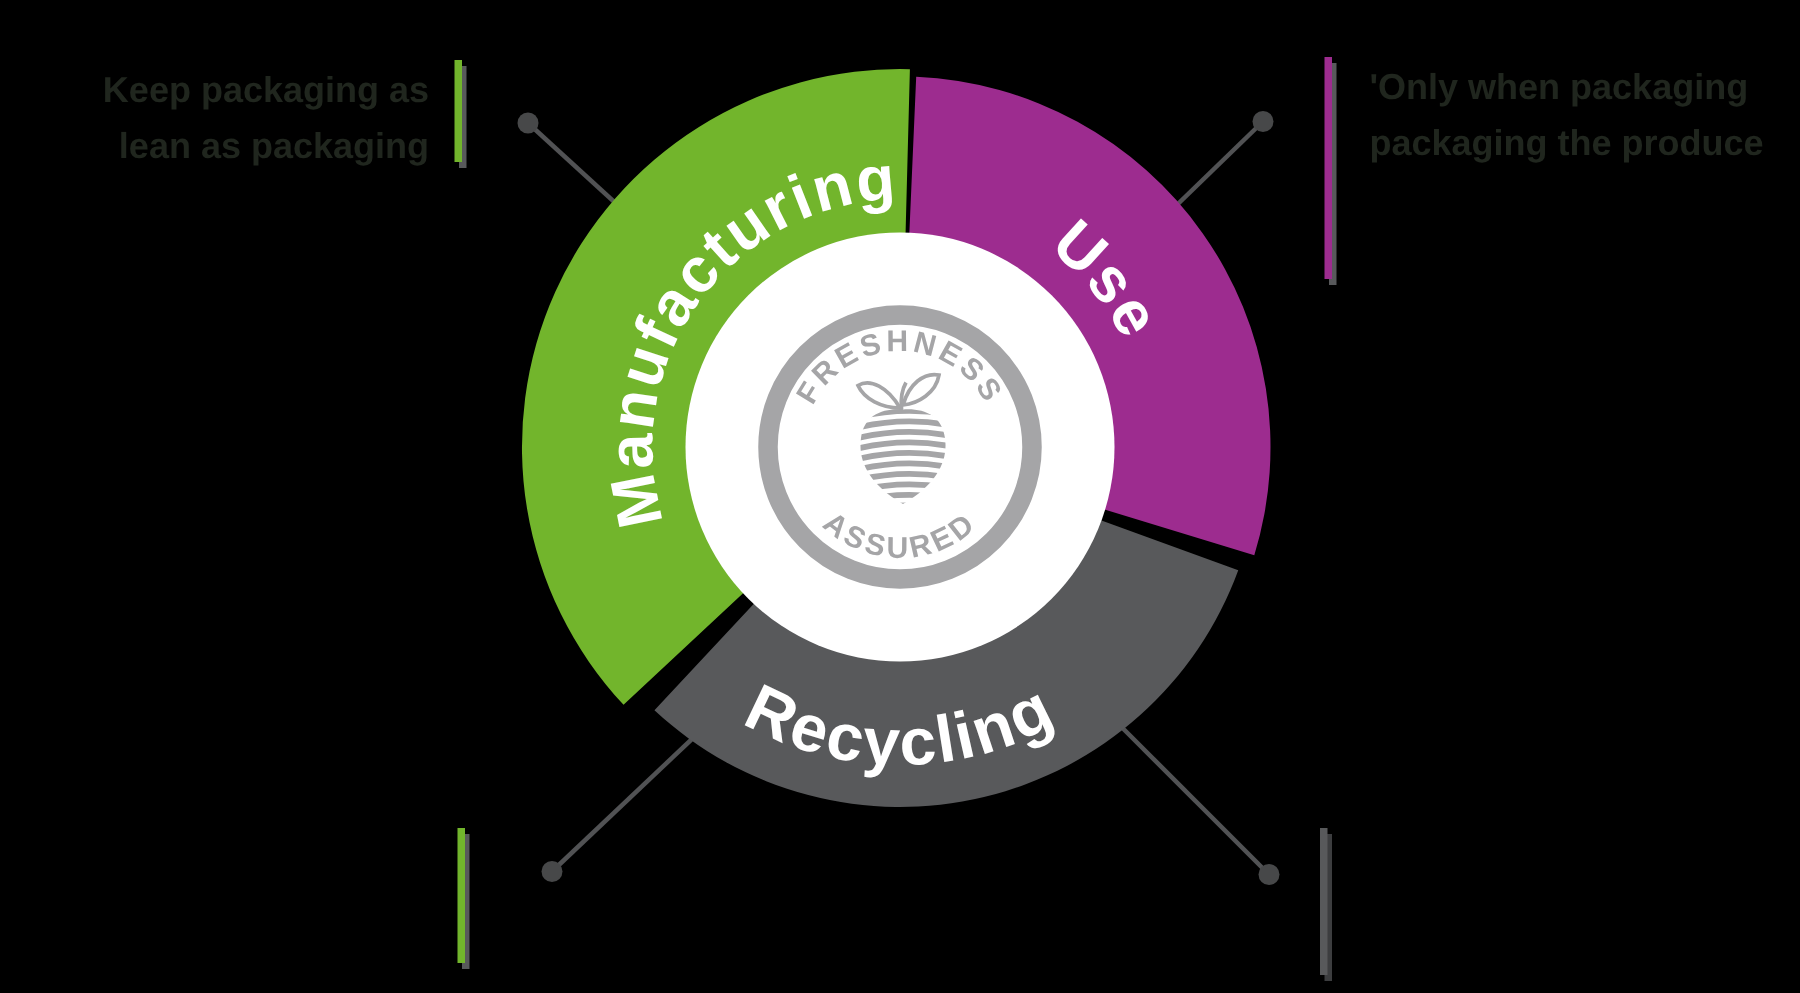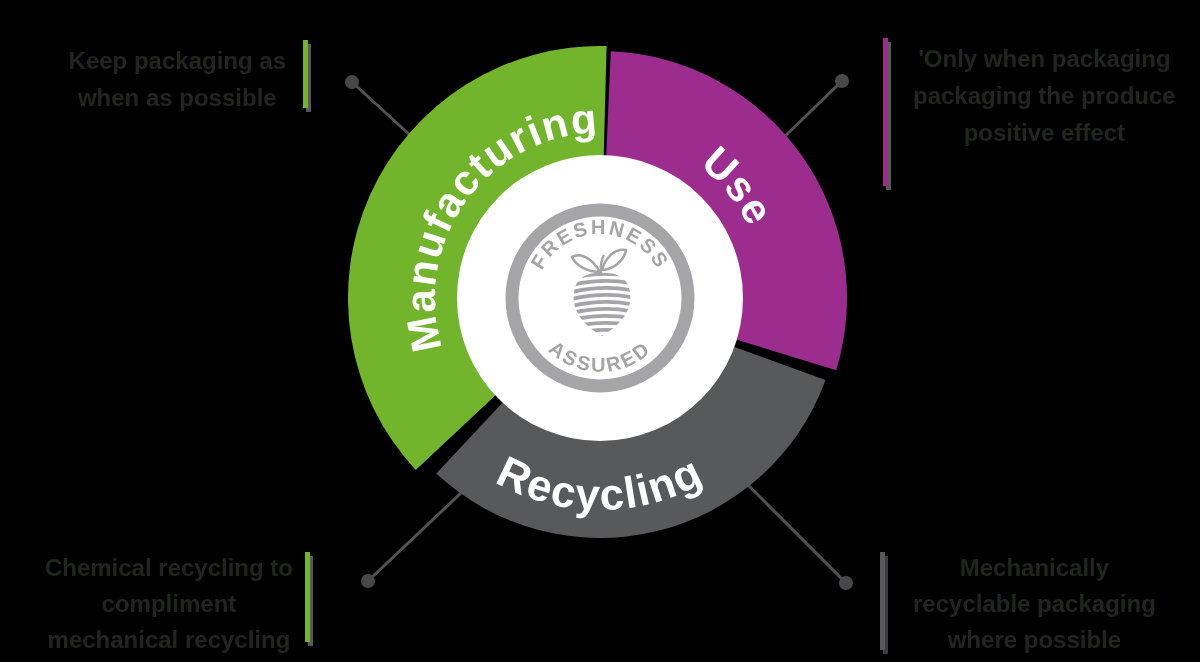--- a/index.html
+++ b/index.html
@@ -10,23 +10,23 @@
   .stage svg{position:absolute;left:0;top:0;}
   .seg-label{
     font-family:"Liberation Sans","DejaVu Sans",sans-serif;
     font-weight:700;fill:#ffffff;letter-spacing:1.5px;
   }
   .badge-label{
     font-family:"Liberation Sans","DejaVu Sans",sans-serif;
     font-weight:700;fill:#a5a5a7;letter-spacing:2.5px;font-size:20px;
   }
   .note{
-    position:absolute;color:#20261e;font-weight:700;font-size:24px;line-height:37px;text-align:center;
+    position:absolute;color:#20261e;font-weight:700;font-size:24px;line-height:37px;
   }
-  .note.align-right{text-align:center;}
+  .note.align-right{text-align:right;}
   .note .line{display:block;}
   .accent-bar{position:absolute;width:5px;}
   .accent-bar.green{background:#72b52c;box-shadow:3px 4px 0 #58595b;}
   .accent-bar.purple{background:#9d2c8f;box-shadow:3px 4px 0 #58595b;}
   .accent-bar.gray{background:#58595b;box-shadow:3px 4px 0 #3c3d3f;}
 </style>
 </head>
 <body>
 
 <div class="stage">
@@ -96,38 +96,27 @@
       <g stroke="#a5a5a7" stroke-width="2.5" fill="none">
         <path d="M 600 272 C 592 258, 580 252, 572 257 C 576 266, 588 272, 600 272 Z"></path>
         <path d="M 602 270 C 606 256, 616 248, 626 250 C 624 262, 612 269, 602 270 Z"></path>
         <path d="M 601 273 Q 600 262 604 255"></path>
       </g>
     </g>
   </svg>
 
   <div class="note align-right" style="top:42px; right:914px;">
     <span class="line">Keep packaging as</span>
-    <span class="line">when as possible</span>
+    <span class="line">lean as packaging</span>
   </div>
   <div class="accent-bar green" style="left:303px; top:40px; height:68px;"></div>
 
   <div class="note" style="top:40px; left:913px;">
     <span class="line">'Only when packaging</span>
     <span class="line">packaging the produce</span>
-    <span class="line">positive effect</span>
   </div>
   <div class="accent-bar purple" style="left:883px; top:38px; height:148px;"></div>
 
-  <div class="note align-right" style="top:550px; right:907px; line-height:36px;">
-    <span class="line">Chemical recycling to</span>
-    <span class="line">compliment</span>
-    <span class="line">mechanical recycling</span>
-  </div>
   <div class="accent-bar green" style="left:305px; top:552px; height:90px;"></div>
 
-  <div class="note" style="top:550px; left:913px; line-height:36px;">
-    <span class="line">Mechanically</span>
-    <span class="line">recyclable packaging</span>
-    <span class="line">where possible</span>
-  </div>
   <div class="accent-bar gray" style="left:880px; top:552px; height:98px;"></div>
 
 </div>
 
 </body></html>

